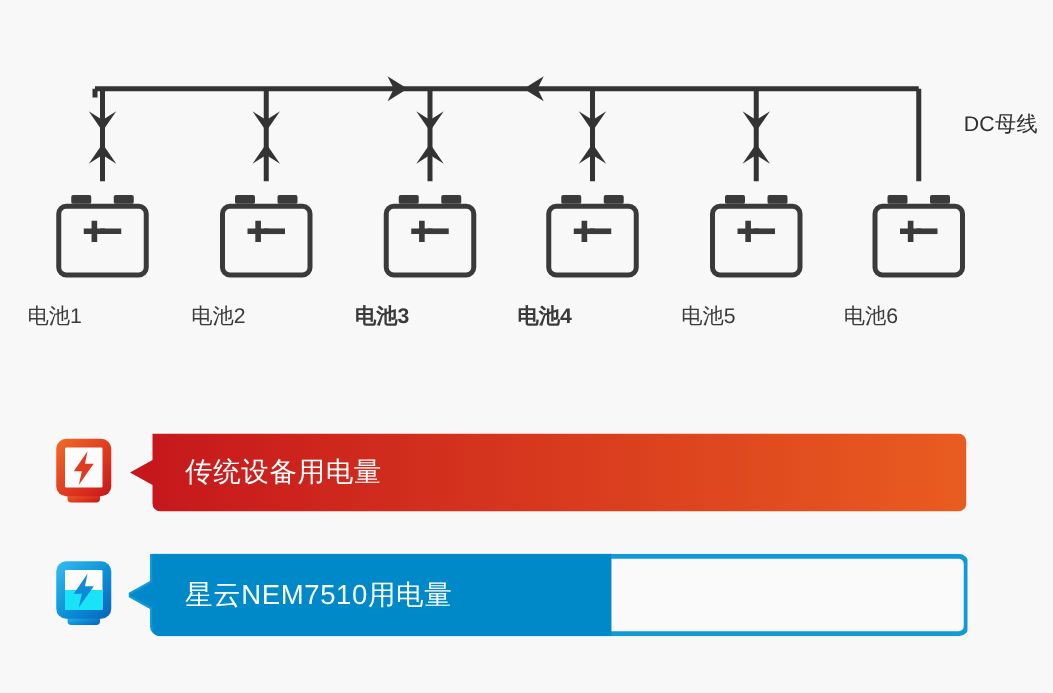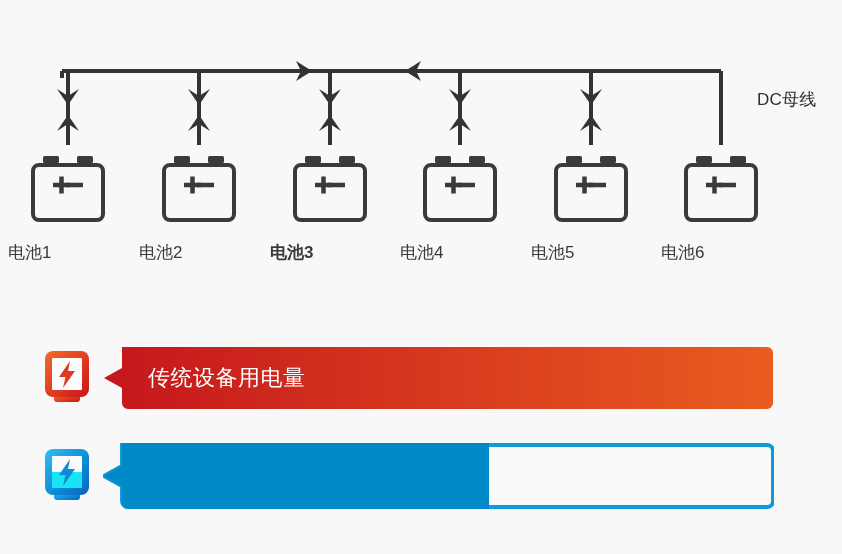--- a/index.html
+++ b/index.html
@@ -5,21 +5,21 @@
   html,body{margin:0;padding:0;}
   body{
     width:842px;height:554px;
     background:#F8F8F8;
     font-family:"Liberation Sans","DejaVu Sans",sans-serif;
     overflow:hidden;position:relative;
   }
   #stage{position:absolute;left:0;top:0;width:842px;height:554px;}
 
   
-  #diagram{position:absolute;left:0;top:0;width:702px;height:300px;}
+  #diagram{position:absolute;left:14px;top:0;width:702px;height:300px;}
   #diagram svg{display:block;}
 
   .bus-label{
     position:absolute;
     left:757px;top:88px;
     font-size:17px;color:#2F2F2F;
     white-space:nowrap;letter-spacing:.2px;
   }
   .batt-label{
     position:absolute;
@@ -136,21 +136,21 @@
           </g>
         </g>
     </svg>
 
     <div class="bus-label">DC母线</div>
 
     <div id="battery-labels">
         <div class="batt-label" style="left: 8px; top: 241px;">电池1</div>
         <div class="batt-label" style="left: 139px; top: 241px;">电池2</div>
         <div class="batt-label" style="left: 270px; top: 241px; font-weight: bold;">电池3</div>
-        <div class="batt-label" style="left: 400px; top: 241px;">电池4</div>
+        <div class="batt-label" style="left: 400px; top: 241px; font-weight: bold;">电池4</div>
         <div class="batt-label" style="left: 531px; top: 241px;">电池5</div>
         <div class="batt-label" style="left: 661px; top: 241px;">电池6</div>
       </div>
   </div>
 
   <div class="barrow" id="row-red">
     <div class="dev-icon">
       <svg width="54" height="58" viewBox="0 0 54 58">
         <defs>
           <linearGradient id="gRedIcon" x1="0" y1="0" x2="1" y2="1">
@@ -217,16 +217,17 @@
                  H 25 A 6 6 0 0 1 19 58
                  V 43 L 1 33 L 19 23 Z" fill="#FAFAFA" stroke="#109BD8" stroke-width="4"></path>
 
         <path d="M19 0
                  H 386
                  V 66
                  H 25 A 6 6 0 0 1 19 60
                  V 43 L 1 33 L 19 23 Z" fill="#0089C8"></path>
         <path d="M19 2 H 386 V 64 H 25 A 6 6 0 0 1 19 58 V 43 L 1 33 L 19 23 Z" fill="#0089C8"></path>
       </svg>
+      <div class="bar-text">星云NEM7510用电量</div>
     </div>
   </div>
 
 </div>
 
 </body></html>

